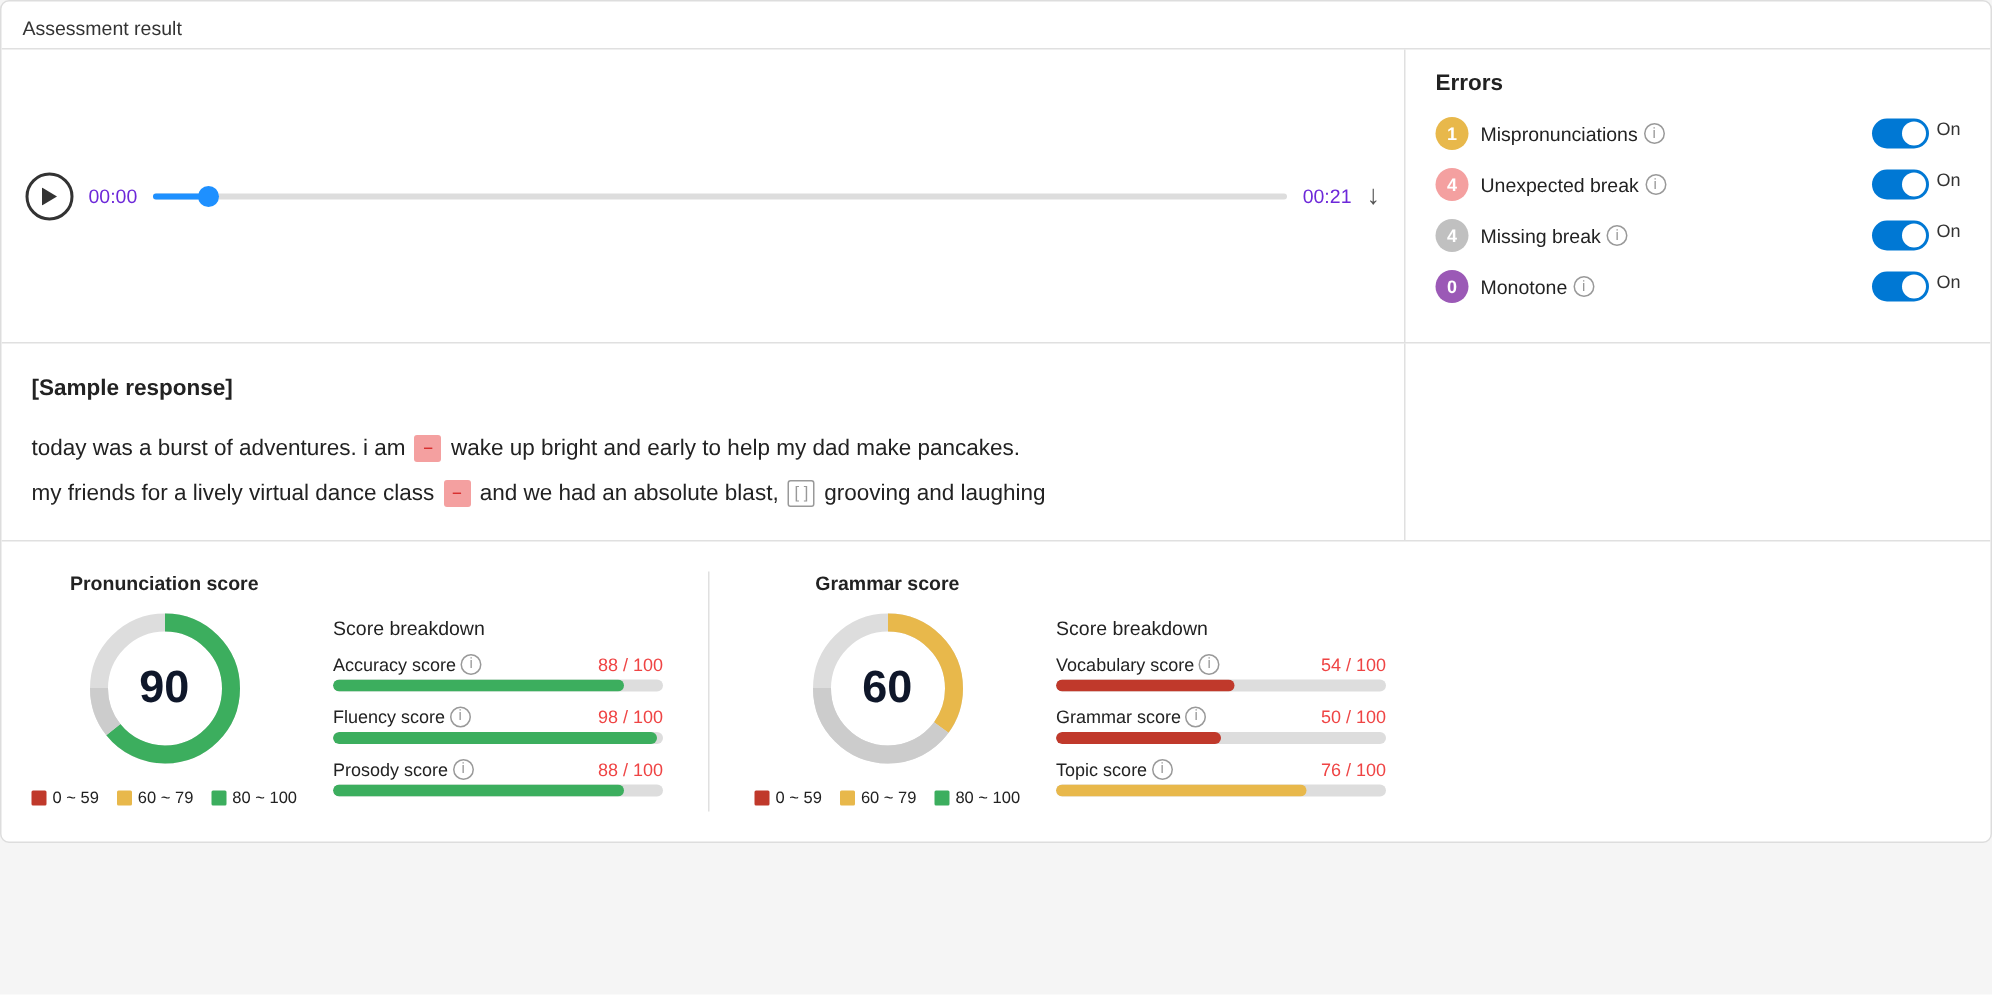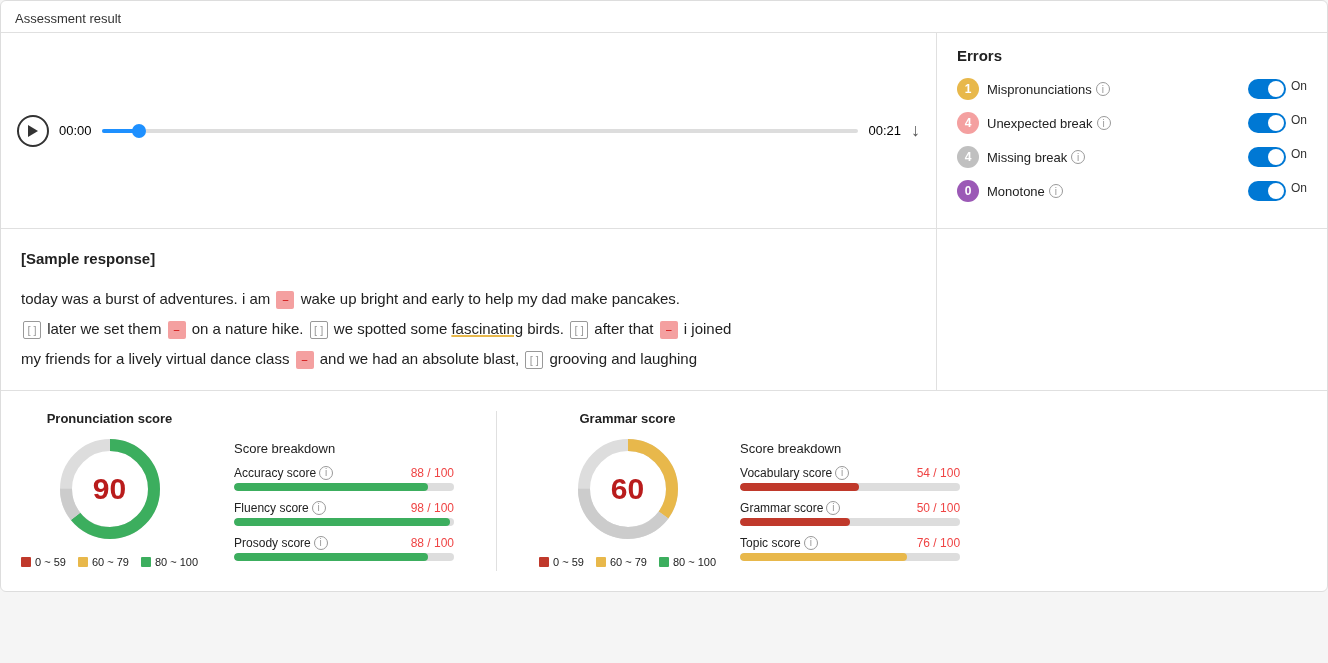--- a/index.html
+++ b/index.html
@@ -39,21 +39,21 @@
       width: 32px; height: 32px;
       border-radius: 50%;
       border: 2px solid #333;
       display: flex; align-items: center; justify-content: center;
       cursor: pointer;
       background: none;
       flex-shrink: 0;
     }
     .play-btn svg { width: 12px; height: 12px; fill: #333; }
 
-    .time-label { font-size: 13px; color: #000000; white-space: nowrap; }
+    .time-label { font-size: 13px; color: #6d28d9; white-space: nowrap; }
 
     .progress-bar-wrap {
       flex: 1;
       height: 4px;
       background: #ddd;
       border-radius: 2px;
       position: relative;
     }
     .progress-bar-fill {
       height: 100%;
@@ -183,21 +183,21 @@
 
     .errors-spacer {
       width: 390px;
       flex-shrink: 0;
     }
 
     
     .bottom-section {
       display: flex;
       padding: 20px;
-      gap: 12px;
+      gap: 0;
     }
 
     
     .score-block {
       display: flex;
       flex-direction: column;
       align-items: center;
       gap: 8px;
     }
     .score-title {
@@ -209,21 +209,21 @@
     .donut-wrap {
       position: relative;
       width: 110px; height: 110px;
     }
     .donut-number {
       position: absolute;
       top: 50%; left: 50%;
       transform: translate(-50%, -50%);
       font-size: 30px;
       font-weight: 700;
-      color: #b91c1c;
+      color: #0f172a;
     }
 
     .legend-row {
       display: flex; gap: 12px; align-items: center; margin-top: 4px;
     }
     .legend-item {
       display: flex; align-items: center; gap: 4px; font-size: 11px;
     }
     .legend-dot {
       width: 10px; height: 10px; border-radius: 1px;
@@ -356,32 +356,20 @@
   <div class="text-section">
     <div class="text-content">
       <div class="sample-label">[Sample response]</div>
       <div class="text-body">
         <p>
           today was a burst of adventures. i am
           <span class="error-icon-pink">–</span>
           wake up bright and early to help my dad make pancakes.
         </p>
         <p>
-          <span class="bracket-gray">[ ]</span>
-          later we set them
-          <span class="error-icon-pink">–</span>
-          on a nature hike.
-          <span class="bracket-gray">[ ]</span>
-          we spotted some <span class="word-highlight-yellow">fascinating</span> birds.
-          <span class="bracket-gray">[ ]</span>
-          after that
-          <span class="error-icon-pink">–</span>
-          i joined
-        </p>
-        <p>
           my friends for a lively virtual dance class
           <span class="error-icon-pink">–</span>
           and we had an absolute blast,
           <span class="bracket-gray">[ ]</span>
           grooving and laughing
         </p>
       </div>
     </div>
     <div class="errors-spacer"></div>
   </div>

